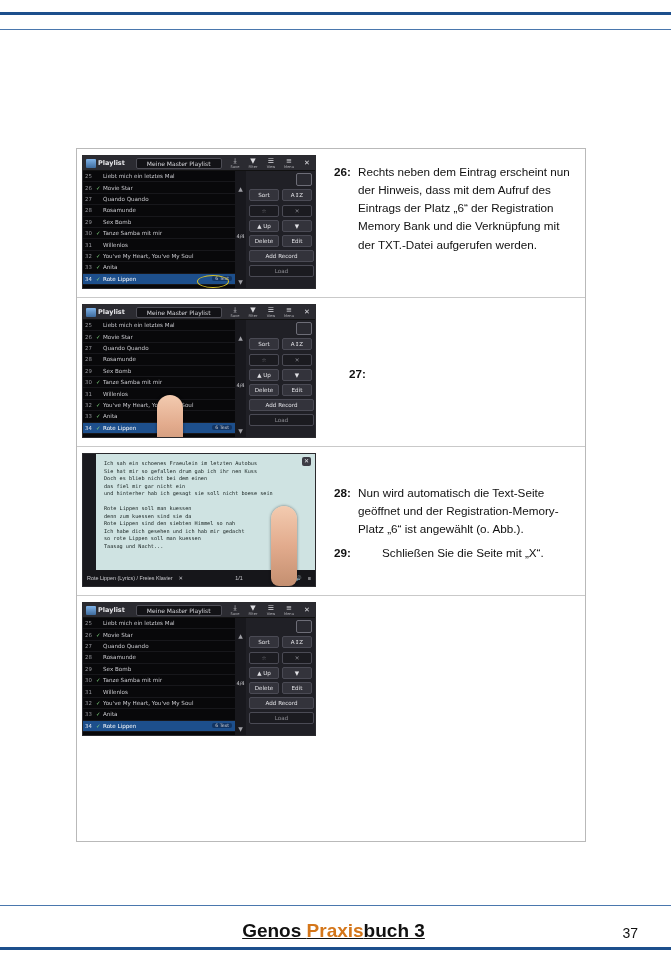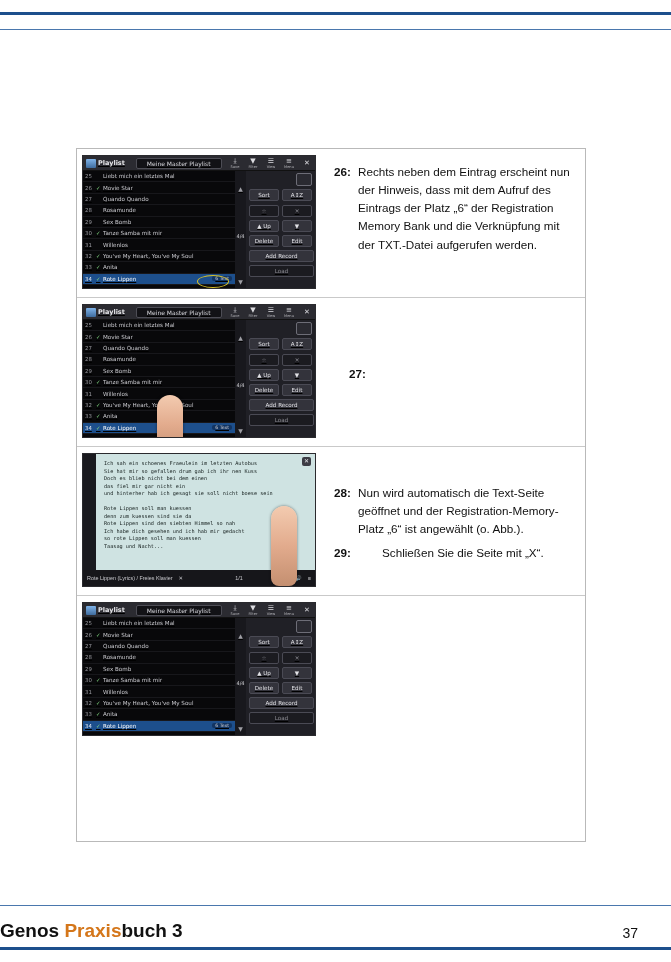--- a/index.html
+++ b/index.html
@@ -55,24 +55,25 @@
   .header .num {
     font-weight: bold;
   }
   .header .ttl {
     font-style: italic;
   }
   .footer {
     position: absolute;
     left: 0; right: 4px;
     top: 920px;
-    text-align: left;
+    text-align: center;
     font-size: 19px;
     font-weight: bold;
     color: #111;
+    text-decoration: underline;
   }
   .footer .accent { color: #d4761a; }
   .pagenum {
     position: absolute;
     right: 33px;
     top: 925px;
     font-size: 14px;
     color: #111;
     text-align: center;
   }
@@ -91,21 +92,20 @@
     position: relative;
     display: flex;
     box-sizing: border-box;
   }
   .row + .row { border-top: 1px solid #c9c9c9; }
   .row-left {
     width: 243px;
     flex: 0 0 243px;
     padding: 6px 8px 8px 5px;
     box-sizing: border-box;
-    text-decoration: underline;
   }
   .row-right {
     flex: 1;
     padding: 14px 14px 10px 14px;
     box-sizing: border-box;
     font-size: 11.7px;
     line-height: 1.55;
     color: #111;
   }
   .step {

